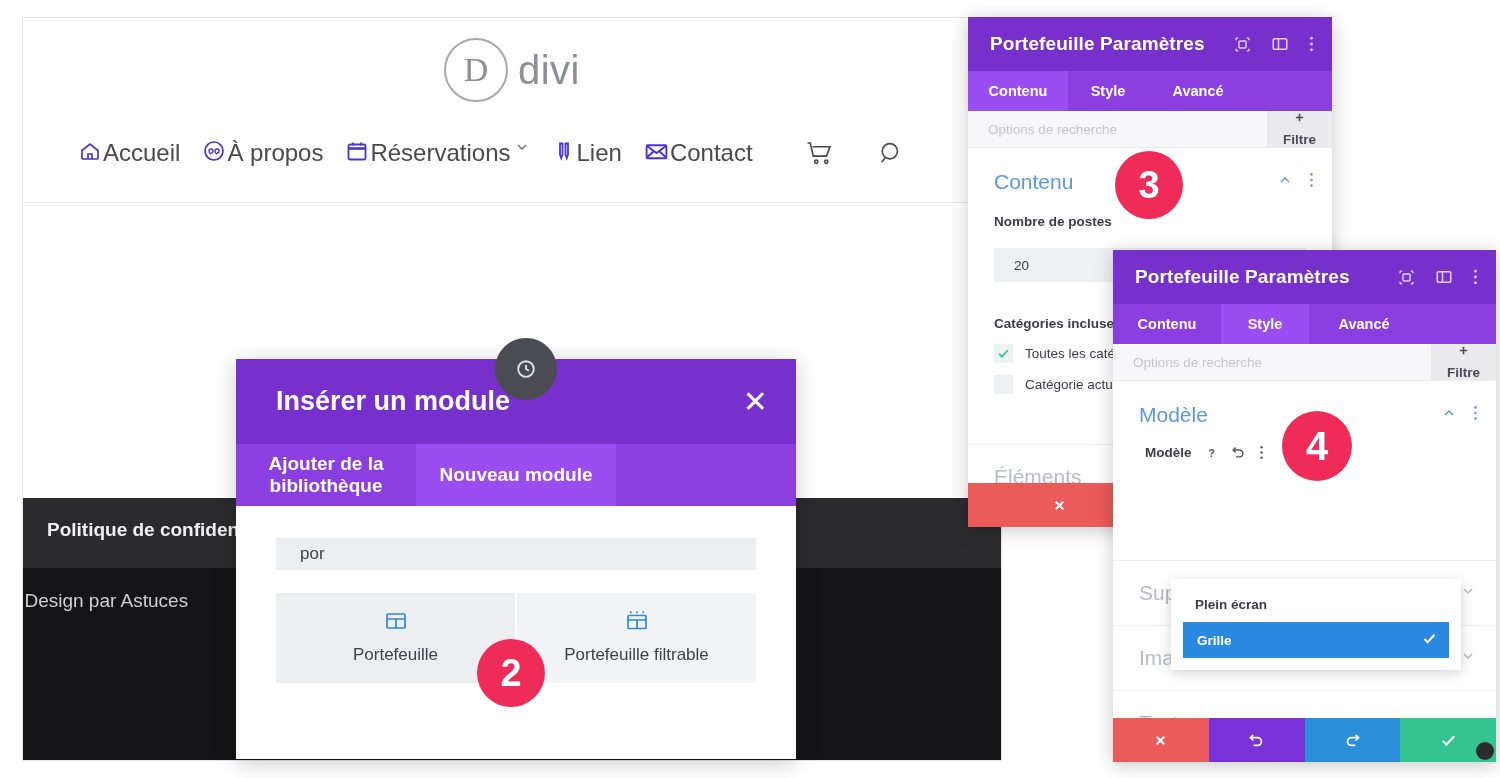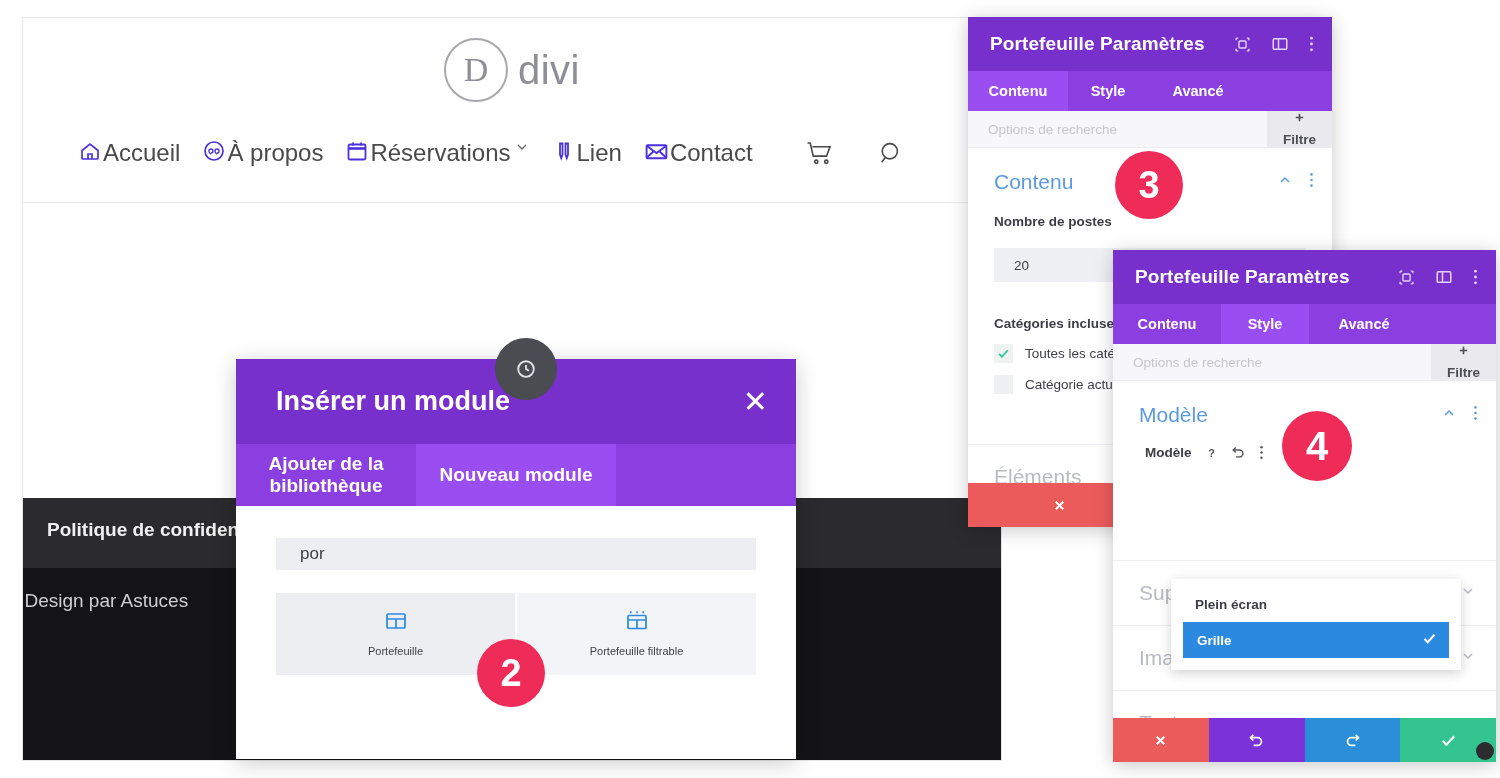--- a/index.html
+++ b/index.html
@@ -249,21 +249,21 @@
   #modal-grid {
     display: flex; gap: 2px; margin: 23px 40px 0 40px;
   }
   .mod-card {
     flex: 1; background: #eceef2;
     display: flex; flex-direction: column; align-items: center;
     padding: 16px 0 18px 0; cursor: pointer;
   }
   .mod-card.alt { background: #f3f4f7; }
   .mod-ico { color: #2b8ae0; margin-bottom: 8px; }
-  .mod-label { font-size: 11px; color: #3f4148; }
+  .mod-label { font-size: 17px; color: #3f4148; }
 
   
   .badge {
     position: absolute;
     border-radius: 50%;
     background: #ef2b58;
     color: #fff;
     display: flex; align-items: center; justify-content: center;
     font-weight: bold;
     z-index: 50;

